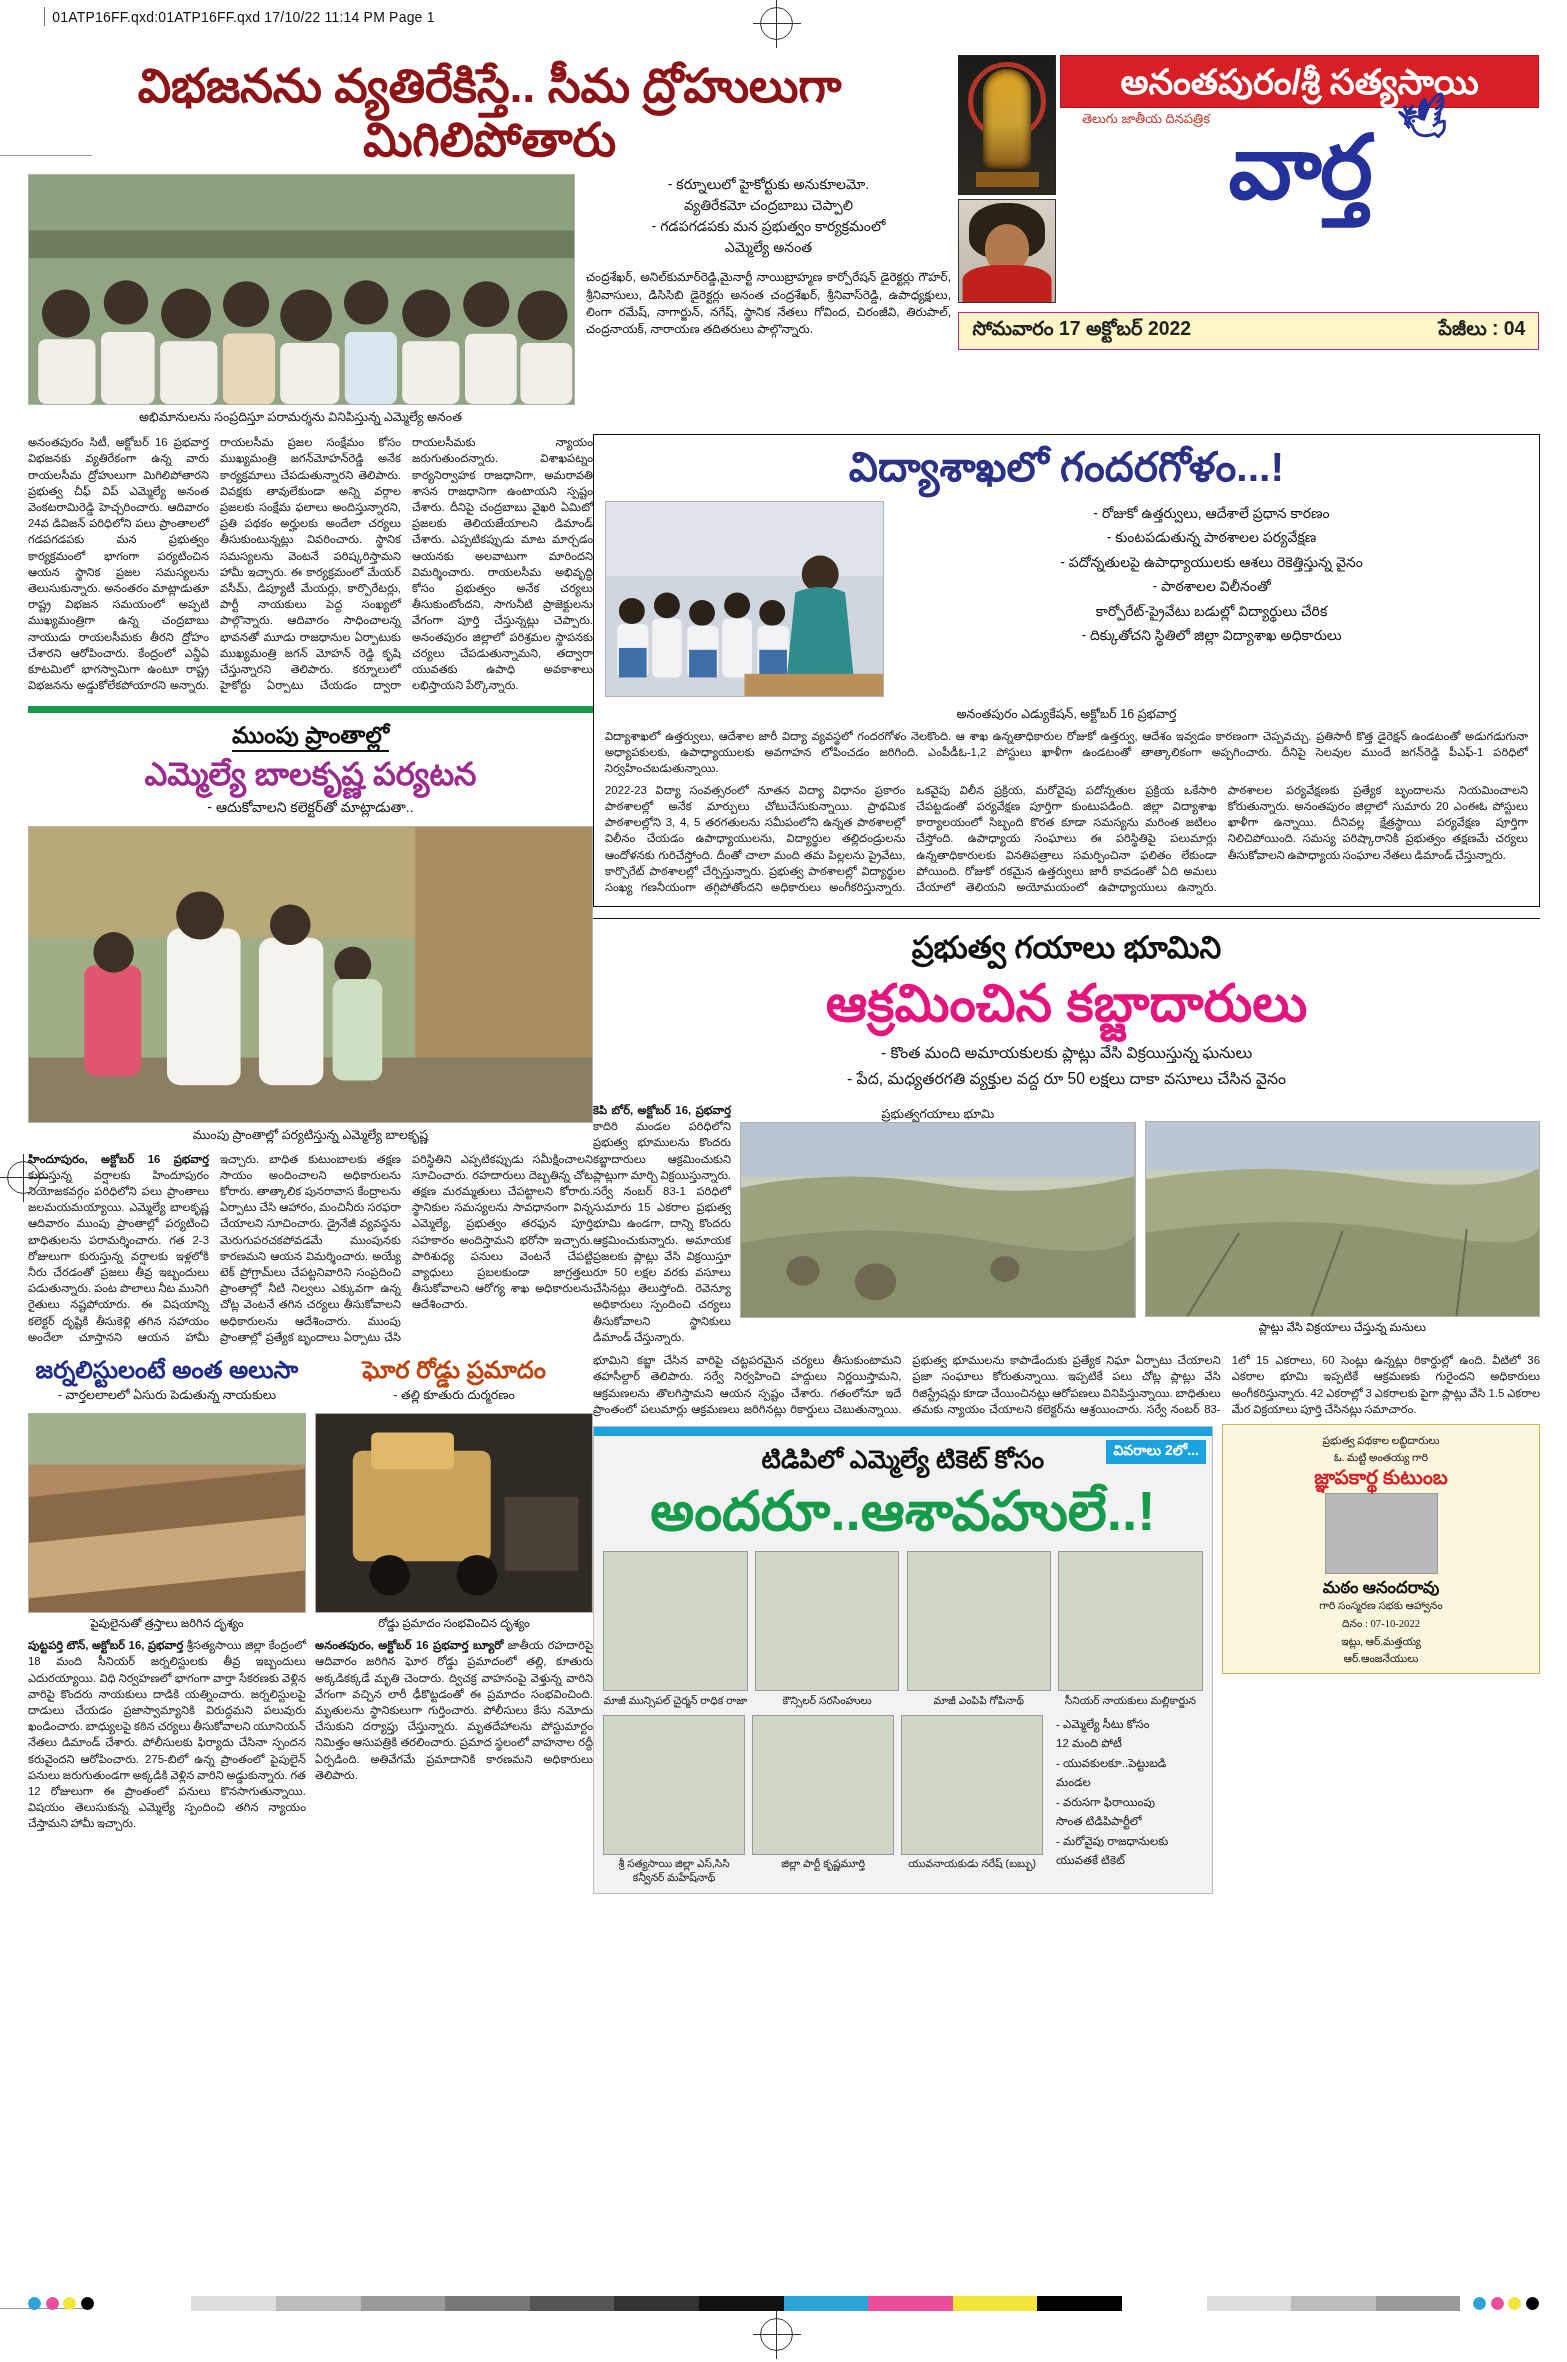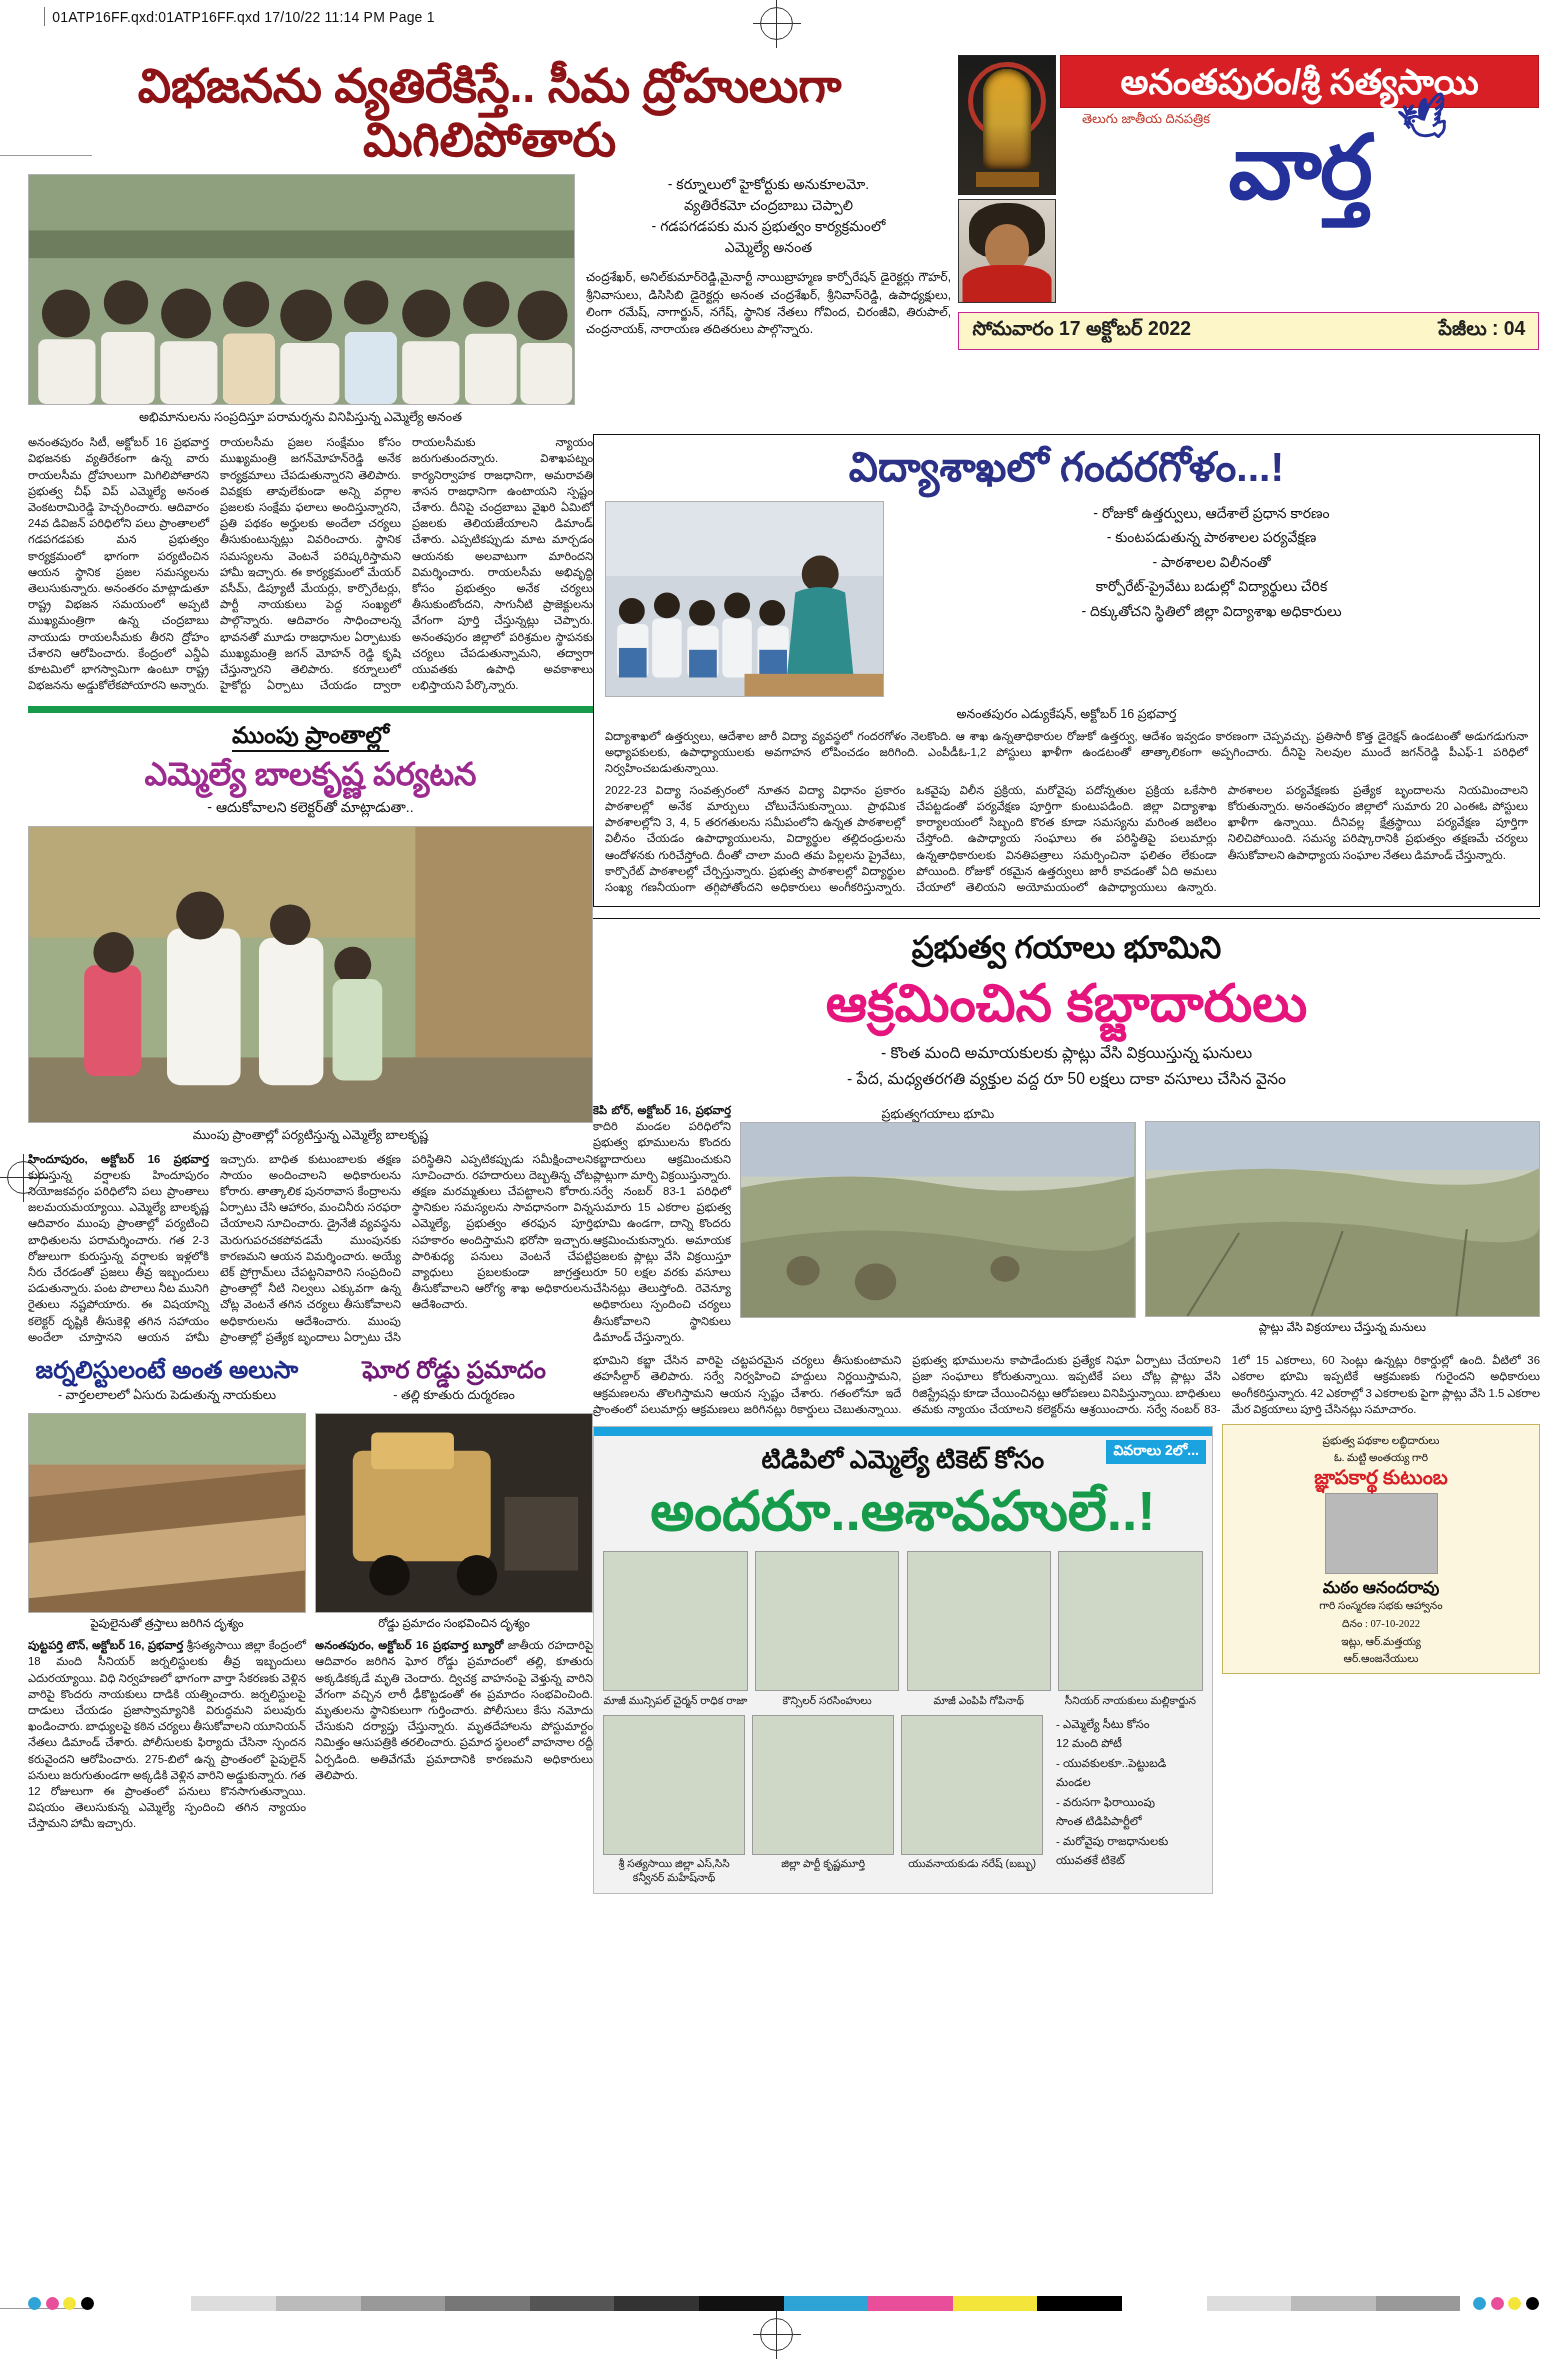--- a/index.html
+++ b/index.html
@@ -87,21 +87,21 @@
   
   .kabja{margin-top:11px;border-top:1.8px solid #111;padding-top:11px;}
   .kabja-k{text-align:center;font-size:31px;font-weight:bold;color:#111;}
   .kabja-h{text-align:center;font-size:52px;font-weight:bold;color:#e6147d;line-height:1.1;margin-top:1.8px;}
   .kabja-b{text-align:center;font-size:15.7px;line-height:1.7;color:#111;margin-top:7.4px;}
 
   
   .twohead{display:flex;gap:9.2px;margin-top:11px;}
   .twohead>div{flex:1;text-align:center;}
   .h-blue{color:#1f2d8a;font-size:24px;font-weight:bold;line-height:1.15;}
-  .h-pink{color:#701a75;font-size:24px;font-weight:bold;line-height:1.15;}
+  .h-pink{color:#c2410c;font-size:24px;font-weight:bold;line-height:1.15;}
   .sub-sm{font-size:12.5px;margin-top:4.6px;color:#111;}
 
   
   .tdp{border:1.8px solid #bbb;background:#f2f2f2;margin-top:9.2px;position:relative;padding:7.4px 9.2px 9.2px;}
   .tdp .topline{height:8.3px;background:#1ba3e0;margin:-7.4px -9.2px 0;}
   .vivara{position:absolute;right:5.5px;top:13px;background:#1ba3e0;color:#fff;font-size:14px;font-weight:bold;padding:1.8px 7.4px;}
   .tdp-k{text-align:center;font-size:25px;font-weight:bold;color:#111;margin-top:9.2px;}
   .tdp-h{text-align:center;font-size:55px;font-weight:bold;color:#159b4a;line-height:1.1;margin-top:1.8px;}
   .grid4{display:grid;grid-template-columns:repeat(4,1fr);gap:7.4px;margin-top:9.2px;}
   .cand{text-align:center;}
@@ -352,20 +352,21 @@
                     </g>
                   <circle cx="232" cy="78" r="20" fill="#3b2d20"></circle>
                   <path d="M205 98 q28 -12 54 0 l10 100 h-74 z" fill="#2f8c8c"></path>
                   <rect x="150" y="186" width="150" height="24" fill="#b98f5c"></rect>
                 </svg>
               </div>
             </div>
             <div class="edubul">
               <div>- రోజుకో ఉత్తర్వులు, ఆదేశాలే ప్రధాన కారణం</div>
               <div>- కుంటపడుతున్న పాఠశాలల పర్యవేక్షణ</div>
+              <div>- పదోన్నతులపై ఉపాధ్యాయులకు ఆశలు రెకెత్తిస్తున్న వైనం</div>
               <div>- పాఠశాలల విలీనంతో</div>
               <div>కార్పోరేట్-ప్రైవేటు బడుల్లో విద్యార్థులు చేరిక</div>
               <div>- దిక్కుతోచని స్థితిలో జిల్లా విద్యాశాఖ అధికారులు</div>
             </div>
           </div>
           <div class="cap" style="text-align:center;margin-top:5.5px;">అనంతపురం ఎడ్యుకేషన్, అక్టోబర్ 16 ప్రభవార్త</div>
           <div class="bodytext" style="margin-top:5.5px;">విద్యాశాఖలో ఉత్తర్వులు, ఆదేశాల జారీ విద్యా వ్యవస్థలో గందరగోళం నెలకొంది. ఆ శాఖ ఉన్నతాధికారుల రోజుకో ఉత్తర్వు, ఆదేశం ఇవ్వడం కారణంగా చెప్పవచ్చు. ప్రతిసారీ కొత్త డైరెక్షన్ ఉండటంతో అడుగడుగునా అధ్యాపకులకు, ఉపాధ్యాయులకు అవగాహన లోపించడం జరిగింది. ఎంపీడీఓ-1,2 పోస్టులు ఖాళీగా ఉండటంతో తాత్కాలికంగా అప్పగించారు. దీనిపై సెలవుల ముందే జగన్‌రెడ్డి పీఎఫ్-1 పరిధిలో నిర్వహించబడుతున్నాయి.</div>
           <div class="bodytext cols3" style="margin-top:5.5px;">2022-23 విద్యా సంవత్సరంలో నూతన విద్యా విధానం ప్రకారం పాఠశాలల్లో అనేక మార్పులు చోటుచేసుకున్నాయి. ప్రాథమిక పాఠశాలల్లోని 3, 4, 5 తరగతులను సమీపంలోని ఉన్నత పాఠశాలల్లో విలీనం చేయడం ఉపాధ్యాయులను, విద్యార్థుల తల్లిదండ్రులను ఆందోళనకు గురిచేస్తోంది. దీంతో చాలా మంది తమ పిల్లలను ప్రైవేటు, కార్పొరేట్ పాఠశాలల్లో చేర్పిస్తున్నారు. ప్రభుత్వ పాఠశాలల్లో విద్యార్థుల సంఖ్య గణనీయంగా తగ్గిపోతోందని అధికారులు అంగీకరిస్తున్నారు. ఒకవైపు విలీన ప్రక్రియ, మరోవైపు పదోన్నతుల ప్రక్రియ ఒకేసారి చేపట్టడంతో పర్యవేక్షణ పూర్తిగా కుంటుపడింది. జిల్లా విద్యాశాఖ కార్యాలయంలో సిబ్బంది కొరత కూడా సమస్యను మరింత జటిలం చేస్తోంది. ఉపాధ్యాయ సంఘాలు ఈ పరిస్థితిపై పలుమార్లు ఉన్నతాధికారులకు వినతిపత్రాలు సమర్పించినా ఫలితం లేకుండా పోయింది. రోజుకో రకమైన ఉత్తర్వులు జారీ కావడంతో ఏది అమలు చేయాలో తెలియని అయోమయంలో ఉపాధ్యాయులు ఉన్నారు. పాఠశాలల పర్యవేక్షణకు ప్రత్యేక బృందాలను నియమించాలని కోరుతున్నారు. అనంతపురం జిల్లాలో సుమారు 20 ఎంఈఓ పోస్టులు ఖాళీగా ఉన్నాయి. దీనివల్ల క్షేత్రస్థాయి పర్యవేక్షణ పూర్తిగా నిలిచిపోయింది. సమస్య పరిష్కారానికి ప్రభుత్వం తక్షణమే చర్యలు తీసుకోవాలని ఉపాధ్యాయ సంఘాల నేతలు డిమాండ్ చేస్తున్నారు.</div>
         </div>
 

